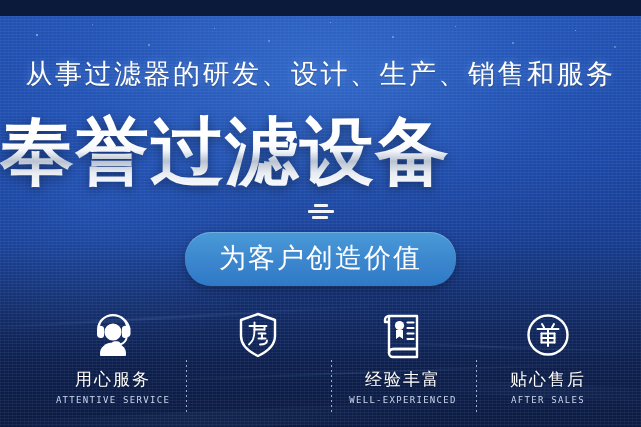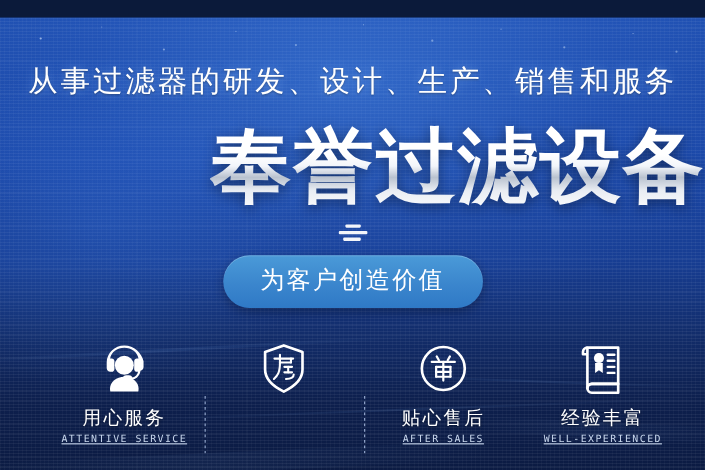--- a/index.html
+++ b/index.html
@@ -92,21 +92,21 @@
     letter-spacing: 2.5px;
     font-weight: 400;
     text-shadow: 0 0 10px rgba(150,200,255,0.45), 0 1px 2px rgba(0,0,0,0.35);
     white-space: nowrap;
   }
 
   
   .title-wrap {
     position: absolute;
     left: 0; right: 0; top: 92px;
-    text-align: right;
+    text-align: left;
     height: 86px;
   }
   .title {
     display: inline-block;
     font-size: 74px;
     font-weight: bold;
     letter-spacing: 1px;
     line-height: 86px;
     background: linear-gradient(180deg,
         #ffffff 0%,
@@ -147,21 +147,21 @@
     position: absolute;
     left: 0; right: 0; top: 216px;
     text-align: center;
   }
   .pill {
     display: inline-block;
     padding: 8px 34px 10px;
     border-radius: 26px;
     background: linear-gradient(180deg, #4a9ad8 0%, #3b86cd 55%, #2f79c6 100%);
     color: #ffffff;
-    font-size: 22px;
+    font-size: 27px;
     letter-spacing: 2px;
     box-shadow: 0 3px 10px rgba(0,0,0,0.28), inset 0 1px 0 rgba(255,255,255,0.22);
     white-space: nowrap;
   }
 
   
   .features {
     position: absolute;
     left: 0; right: 0; top: 292px;
     display: flex;
@@ -190,21 +190,20 @@
     text-shadow: 0 1px 3px rgba(0,0,0,0.45);
     white-space: nowrap;
   }
   .feature .en {
     margin-top: 4px;
     font-size: 9px;
     letter-spacing: 1.3px;
     color: #c9d8ee;
     font-family: "DejaVu Sans Mono", "Liberation Mono", monospace;
     white-space: nowrap;
-    text-decoration: underline;
   }
   .feature .divider {
     position: absolute;
     right: -1px;
     top: 52px;
     width: 1px;
     height: 52px;
     background-image: linear-gradient(180deg, rgba(200,220,255,0.75) 50%, rgba(0,0,0,0) 50%);
     background-size: 1px 5px;
   }
@@ -285,42 +284,20 @@
             <path d="M28.5 15 v3.5"></path>
             <path d="M18.5 18.5 c0 9 -2 12 -5.5 15"></path>
             <path d="M22.5 22.5 h7"></path>
             <path d="M22.5 27.5 h7"></path>
             <path d="M26 22.5 v5"></path>
             <path d="M24 33.5 c4 0 7-1.5 7-4"></path>
           </g>
         </svg>
       </div>
       <div class="divider"></div>
-    </div>
-
-    <div class="feature">
-      <div class="icon">
-        <svg width="46" height="46" viewBox="0 0 46 46" fill="none" stroke="#ffffff" stroke-width="2.4">
-          <circle cx="23" cy="23" r="19.5"></circle>
-          <g stroke-width="2" stroke-linecap="round">
-            <path d="M17 12 l2 3.5"></path>
-            <path d="M29 12 l-2 3.5"></path>
-            <path d="M12.5 17 h21"></path>
-            <path d="M16.5 21.5 h13"></path>
-            <path d="M16.5 21.5 v9"></path>
-            <path d="M29.5 21.5 v9"></path>
-            <path d="M16.5 26 h13"></path>
-            <path d="M16.5 30.5 h13"></path>
-            <path d="M23 17 v17"></path>
-          </g>
-        </svg>
-      </div>
-      <div class="cn">贴心售后</div>
-      <div class="en">AFTER SALES</div>
-
     </div>
 
     <div class="feature">
       <div class="icon">
         <svg width="46" height="48" viewBox="0 0 46 48" fill="none" stroke="#ffffff" stroke-width="2.4">
           <path d="M9 5 h28 v33 H13 a4 4 0 0 0-4 4 V5 Z" stroke-linejoin="round"></path>
           <path d="M9 5 a4 4 0 0 0-4 4 v2 h4" stroke-linejoin="round"></path>
           <path d="M13 38 a4 4 0 0 0-4 4 a4 4 0 0 0 4 4 h24 v-8 Z" stroke-linejoin="round"></path>
           <circle cx="19.5" cy="14.5" r="4.6" fill="#ffffff" stroke="none"></circle>
           <path d="M16 19 v9 l3.5-2.5 L23 28 v-9 Z" fill="#ffffff" stroke="none"></path>
@@ -330,14 +307,36 @@
             <path d="M27.5 22.5 h6"></path>
             <path d="M27.5 28 h6"></path>
           </g>
         </svg>
       </div>
       <div class="cn">经验丰富</div>
       <div class="en">WELL-EXPERIENCED</div>
       <div class="divider"></div>
     </div>
 
+    <div class="feature">
+      <div class="icon">
+        <svg width="46" height="46" viewBox="0 0 46 46" fill="none" stroke="#ffffff" stroke-width="2.4">
+          <circle cx="23" cy="23" r="19.5"></circle>
+          <g stroke-width="2" stroke-linecap="round">
+            <path d="M17 12 l2 3.5"></path>
+            <path d="M29 12 l-2 3.5"></path>
+            <path d="M12.5 17 h21"></path>
+            <path d="M16.5 21.5 h13"></path>
+            <path d="M16.5 21.5 v9"></path>
+            <path d="M29.5 21.5 v9"></path>
+            <path d="M16.5 26 h13"></path>
+            <path d="M16.5 30.5 h13"></path>
+            <path d="M23 17 v17"></path>
+          </g>
+        </svg>
+      </div>
+      <div class="cn">贴心售后</div>
+      <div class="en">AFTER SALES</div>
+
+    </div>
+
   </div>
 </div>
 
 </body></html>

